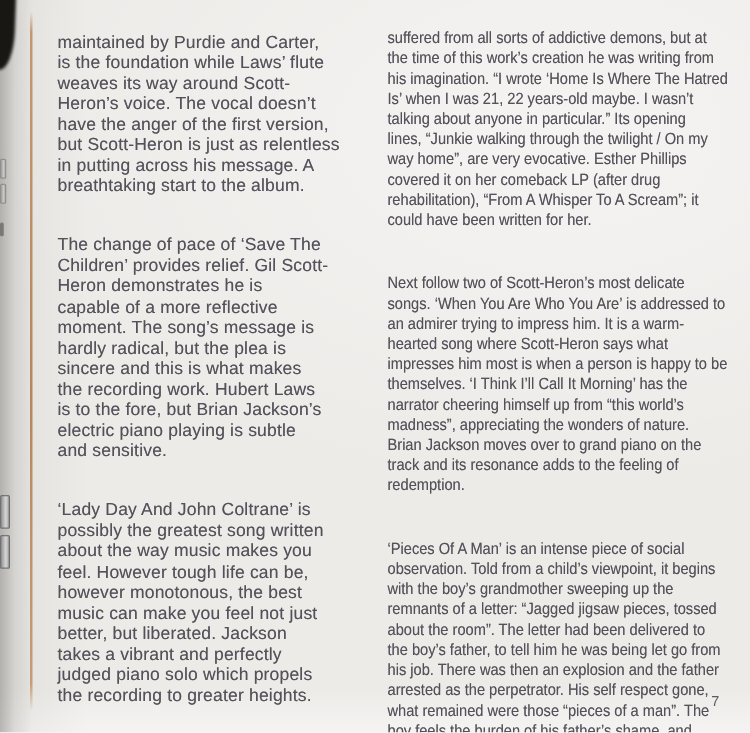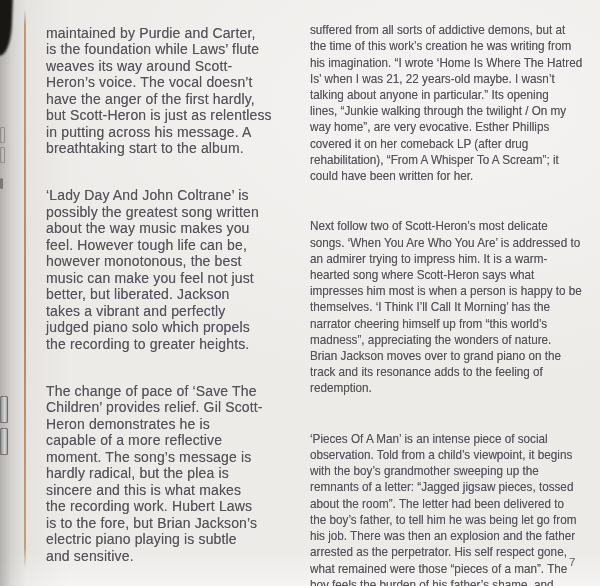--- a/index.html
+++ b/index.html
@@ -93,45 +93,45 @@
     <span class="prong"></span>
   </div>
 
   <div class="crease"></div>
 
   <section class="col col-left">
     <p>maintained by Purdie and Carter,
 is the foundation while Laws’ flute
 weaves its way around Scott-
 Heron’s voice. The vocal doesn’t
-have the anger of the first hardly,
+have the anger of the first version,
 but Scott-Heron is just as relentless
 in putting across his message. A
 breathtaking start to the album.</p>
-    <p>‘Lady Day And John Coltrane’ is
-possibly the greatest song written
-about the way music makes you
-feel. However tough life can be,
-however monotonous, the best
-music can make you feel not just
-better, but liberated. Jackson
-takes a vibrant and perfectly
-judged piano solo which propels
-the recording to greater heights.</p>
     <p>The change of pace of ‘Save The
 Children’ provides relief. Gil Scott-
 Heron demonstrates he is
 capable of a more reflective
 moment. The song’s message is
 hardly radical, but the plea is
 sincere and this is what makes
 the recording work. Hubert Laws
 is to the fore, but Brian Jackson’s
 electric piano playing is subtle
 and sensitive.</p>
+    <p>‘Lady Day And John Coltrane’ is
+possibly the greatest song written
+about the way music makes you
+feel. However tough life can be,
+however monotonous, the best
+music can make you feel not just
+better, but liberated. Jackson
+takes a vibrant and perfectly
+judged piano solo which propels
+the recording to greater heights.</p>
     
   </section>
 
   <section class="col col-right">
     <p>suffered from all sorts of addictive demons, but at
 the time of this work’s creation he was writing from
 his imagination. “I wrote ‘Home Is Where The Hatred
 Is’ when I was 21, 22 years-old maybe. I wasn’t
 talking about anyone in particular.” Its opening
 lines, “Junkie walking through the twilight / On my

